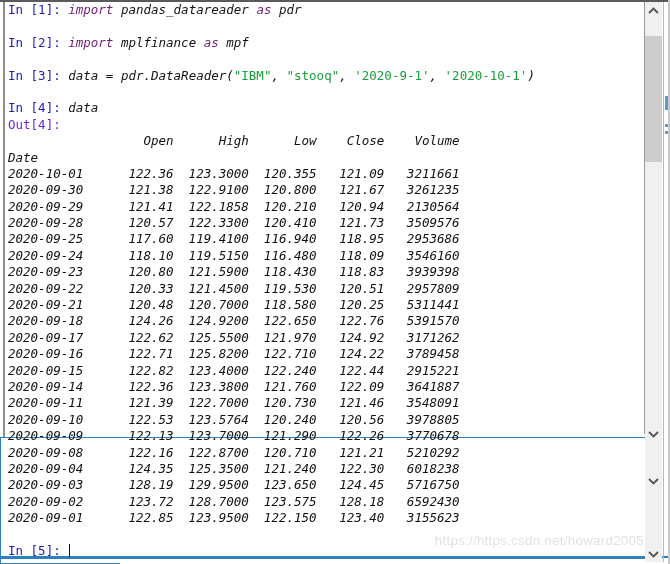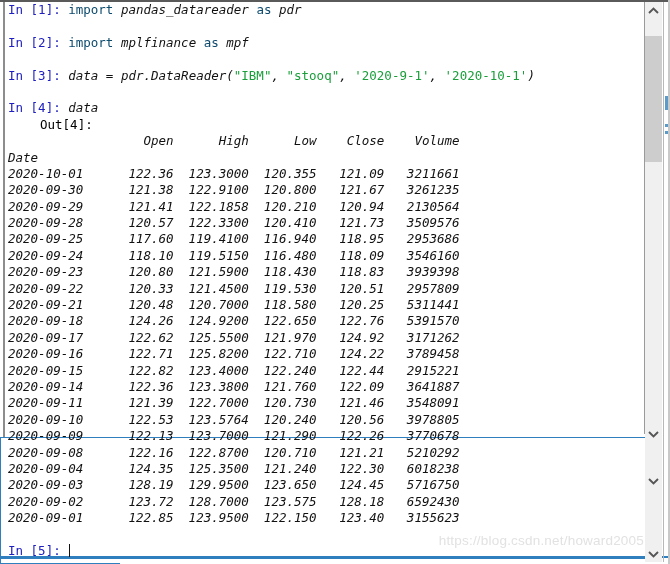--- a/index.html
+++ b/index.html
@@ -89,22 +89,22 @@
     font-size: 12.5px;
     line-height: 16.4px;
     white-space: pre;
     color: #111111;
     letter-spacing: 0px;
   }
   .line { white-space: pre; height: 16.4px; }
   .blank { height: 16.4px; }
 
   .prompt-in  { color: #2020c0; }
-  .prompt-out { color: #000000; margin-left: 32px; }
-  .kw         { color: #0c4a6e; }
+  .prompt-out { color: #6d28d9; }
+  .kw         { color: #701a75; font-style: italic; }
   .str        { color: #1a9e3a; }
   .plain      { color: #111111; font-style: italic; }
 
   .tbl { white-space: pre; }
 
   
   #caret {
     display: inline-block;
     width: 1px;
     height: 13px;
@@ -219,21 +219,21 @@
 
   <div id="top-rule"></div>
   <div id="left-gutter"></div>
 
   <div id="focused-pane"></div>
   <div id="focused-pane-bottom"></div>
   <div id="focused-pane-tail"></div>
 
   <div id="code-area"><div class="line"><span class="prompt-in">In [1]:</span><span class="plain"> </span><span class="kw">import</span><span class="plain"> pandas_datareader </span><span class="kw">as</span><span class="plain"> pdr</span></div><div class="blank"> </div><div class="line"><span class="prompt-in">In [2]:</span><span class="plain"> </span><span class="kw">import</span><span class="plain"> mplfinance </span><span class="kw">as</span><span class="plain"> mpf</span></div><div class="blank"> </div><div class="line"><span class="prompt-in">In [3]:</span><span class="plain"> </span><span class="plain">data = pdr.DataReader(</span><span class="str">"IBM"</span><span class="plain">, </span><span class="str">"stooq"</span><span class="plain">, </span><span class="str">'2020-9-1'</span><span class="plain">, </span><span class="str">'2020-10-1'</span><span class="plain">)</span></div><div class="blank"> </div><div class="line"><span class="prompt-in">In [4]:</span><span class="plain"> </span><span class="plain">data</span></div><div class="line"><span class="prompt-out">Out[4]:</span></div><div class="line"><span class="tbl plain">                  Open      High      Low    Close    Volume</span></div><div class="line"><span class="tbl plain">Date</span></div><div class="line"><span class="tbl plain">2020-10-01      122.36  123.3000  120.355   121.09   3211661</span></div><div class="line"><span class="tbl plain">2020-09-30      121.38  122.9100  120.800   121.67   3261235</span></div><div class="line"><span class="tbl plain">2020-09-29      121.41  122.1858  120.210   120.94   2130564</span></div><div class="line"><span class="tbl plain">2020-09-28      120.57  122.3300  120.410   121.73   3509576</span></div><div class="line"><span class="tbl plain">2020-09-25      117.60  119.4100  116.940   118.95   2953686</span></div><div class="line"><span class="tbl plain">2020-09-24      118.10  119.5150  116.480   118.09   3546160</span></div><div class="line"><span class="tbl plain">2020-09-23      120.80  121.5900  118.430   118.83   3939398</span></div><div class="line"><span class="tbl plain">2020-09-22      120.33  121.4500  119.530   120.51   2957809</span></div><div class="line"><span class="tbl plain">2020-09-21      120.48  120.7000  118.580   120.25   5311441</span></div><div class="line"><span class="tbl plain">2020-09-18      124.26  124.9200  122.650   122.76   5391570</span></div><div class="line"><span class="tbl plain">2020-09-17      122.62  125.5500  121.970   124.92   3171262</span></div><div class="line"><span class="tbl plain">2020-09-16      122.71  125.8200  122.710   124.22   3789458</span></div><div class="line"><span class="tbl plain">2020-09-15      122.82  123.4000  122.240   122.44   2915221</span></div><div class="line"><span class="tbl plain">2020-09-14      122.36  123.3800  121.760   122.09   3641887</span></div><div class="line"><span class="tbl plain">2020-09-11      121.39  122.7000  120.730   121.46   3548091</span></div><div class="line"><span class="tbl plain">2020-09-10      122.53  123.5764  120.240   120.56   3978805</span></div><div class="line"><span class="tbl plain">2020-09-09      122.13  123.7000  121.290   122.26   3770678</span></div><div class="line"><span class="tbl plain">2020-09-08      122.16  122.8700  120.710   121.21   5210292</span></div><div class="line"><span class="tbl plain">2020-09-04      124.35  125.3500  121.240   122.30   6018238</span></div><div class="line"><span class="tbl plain">2020-09-03      128.19  129.9500  123.650   124.45   5716750</span></div><div class="line"><span class="tbl plain">2020-09-02      123.72  128.7000  123.575   128.18   6592430</span></div><div class="line"><span class="tbl plain">2020-09-01      122.85  123.9500  122.150   123.40   3155623</span></div><div class="blank"> </div><div class="line"><span class="prompt-in">In [5]:</span><span class="plain"> </span><span id="caret"></span></div></div>
 
-  <div id="watermark">https://blog.csdn.net/howard2005</div>
+  <div id="watermark">https://https.csdn.net/howard2005</div>
 
   <div id="sb-sep"></div>
   <div id="scrollbar">
     <div id="sb-up">
       <svg class="chev" width="11" height="8" viewBox="0 0 11 8">
         <path d="M1 6 L5.5 1.6 L10 6" stroke="#555" stroke-width="1.9" fill="none"></path>
       </svg>
     </div>
     <div id="sb-thumb" style="top: 34px; height: 126px;"></div>
     <div class="sb-arrow" id="sb-dn-1">

